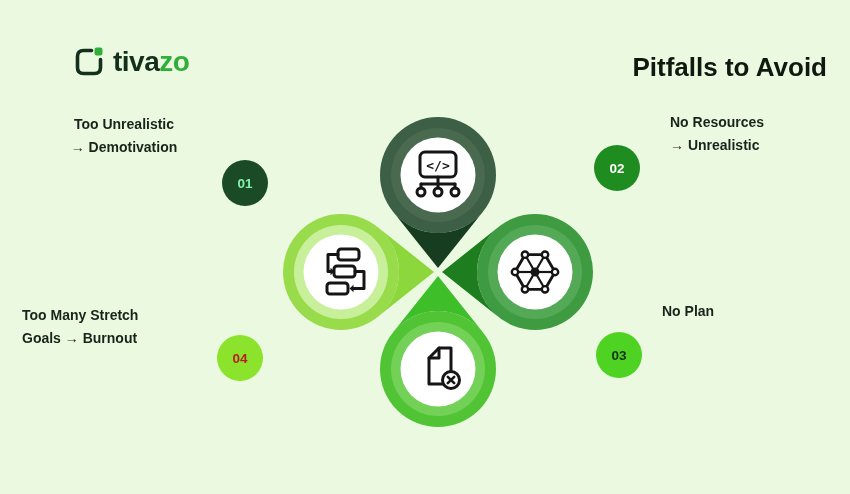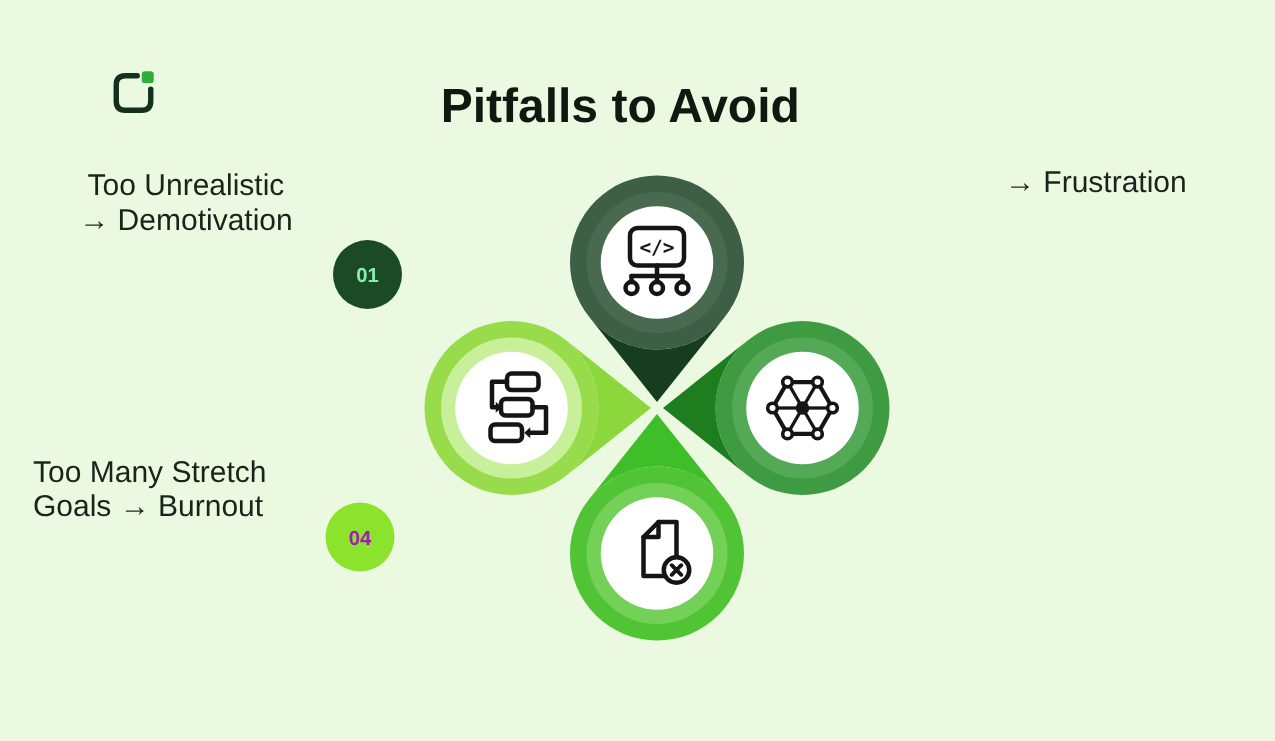--- a/index.html
+++ b/index.html
@@ -6,26 +6,26 @@
   .canvas{
     position:relative;width:850px;height:494px;overflow:hidden;
     background:#ECF9E1;
     font-family:"Liberation Sans", sans-serif;
   }
   
   .logo{position:absolute;left:74px;top:46px;display:flex;align-items:center;gap:7px;}
   .logo-text{font-size:28px;font-weight:800;letter-spacing:-0.5px;line-height:1;}
   
   .title{
-    position:absolute;left:0;top:52px;width:827px;text-align:center;
-    font-size:32px;font-weight:700;color:#101810;
+    position:absolute;left:0;top:52px;width:827px;text-align:right;
+    font-size:26px;font-weight:700;color:#101810;
   }
   
   .label{
-    position:absolute;font-size:20px;font-weight:400;line-height:23px;color:#18241A;
+    position:absolute;font-size:14px;font-weight:700;line-height:23px;color:#18241A;
   }
   .label.tl{left:28px;top:113px;width:192px;text-align:center;}
   .label.tr{left:670px;top:111px;width:178px;text-align:left;}
   .label.bl{left:22px;top:304px;width:192px;text-align:left;}
   .label.br{left:662px;top:300px;width:188px;text-align:left;}
   
   .badge{
     position:absolute;width:46px;height:46px;border-radius:50%;
     display:flex;align-items:center;justify-content:center;
     font-size:13.5px;font-weight:700;
@@ -41,40 +41,47 @@
 </head>
 <body>
 
 <div class="canvas">
 
   <div class="logo">
     <svg width="32" height="32" viewBox="0 0 32 32">
       <path d="M17.5,4.5 H9.5 Q3.5,4.5 3.5,10.5 V21.5 Q3.5,27.5 9.5,27.5 H20.5 Q26.5,27.5 26.5,21.5 V13.5" fill="none" stroke-width="3.6" stroke-linecap="round" stroke="#14301C"></path>
       <rect x="20.5" y="1.5" width="8" height="8" rx="2.2" fill="#2FAF3A"></rect>
     </svg>
+    <div class="logo-text">
+      <span style="color: rgb(20, 48, 28);">tiva</span><span style="color: rgb(47, 175, 58);">zo</span>
+    </div>
   </div>
 
   <div class="title">Pitfalls to Avoid</div>
 
   <div class="label tl">
     <div>Too Unrealistic</div>
     <div>→ Demotivation</div>
   </div>
   <div class="label tr">
-    <div>→ Frustration</div>
+    <div>No Resources</div>
+    <div>→ Unrealistic</div>
   </div>
   <div class="label br">
+    <div>No Plan</div>
   </div>
   <div class="label bl">
     <div>Too Many Stretch</div>
     <div>Goals → Burnout</div>
   </div>
 
   <div class="badge b01" style="background: rgb(26, 74, 38); color: #86efac;">01</div>
-  <div class="badge b04" style="background: rgb(139, 227, 44); color: #a21caf;">04</div>
+  <div class="badge b02" style="background: rgb(31, 140, 31); color: rgb(255, 255, 255);">02</div>
+  <div class="badge b03" style="background: rgb(79, 211, 34); color: rgb(18, 48, 26);">03</div>
+  <div class="badge b04" style="background: rgb(139, 227, 44); color: #b91c1c;">04</div>
 
   <svg class="clover" viewBox="0 0 400 400">
 
     <g>
       <circle cx="200" cy="103" r="58" fill="#3D5F45"></circle>
       <circle cx="200" cy="103" r="47" fill="#4A6A50"></circle>
       <path d="M200,196 L245.3,139.2 A58,58 0 0 1 154.7,139.2 Z" fill="#173D20"></path>
       <circle cx="200" cy="103" r="37.5" fill="#FFFFFF"></circle>
     </g>
 

